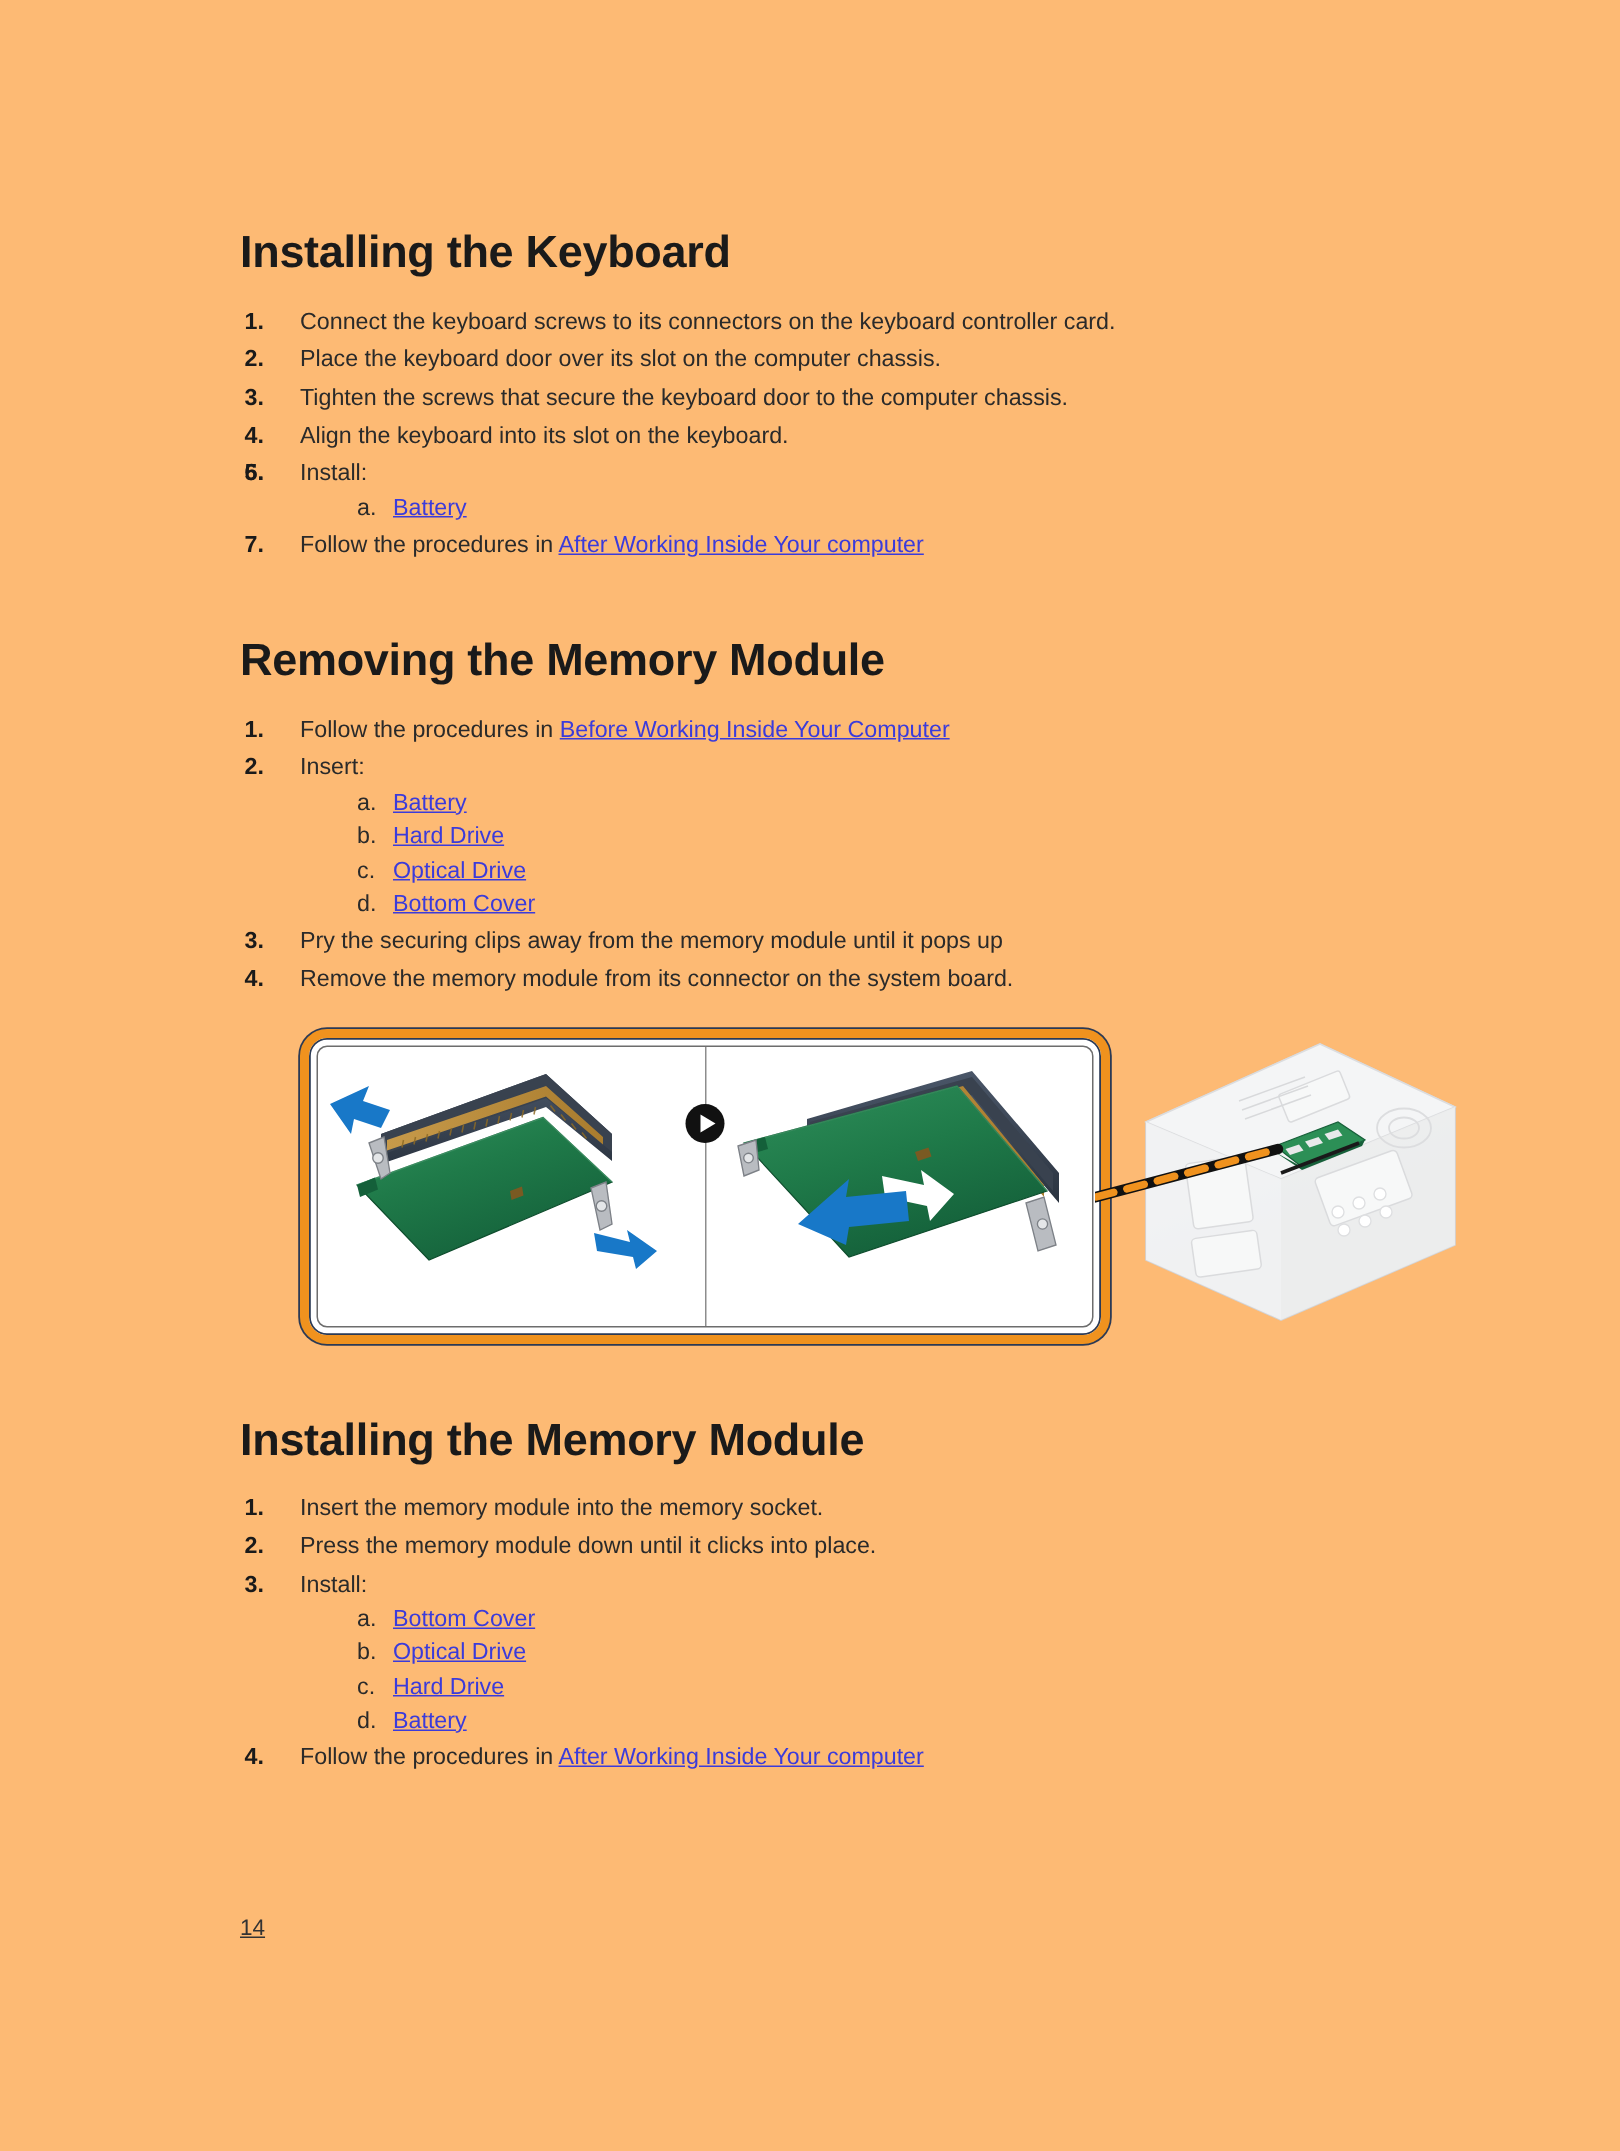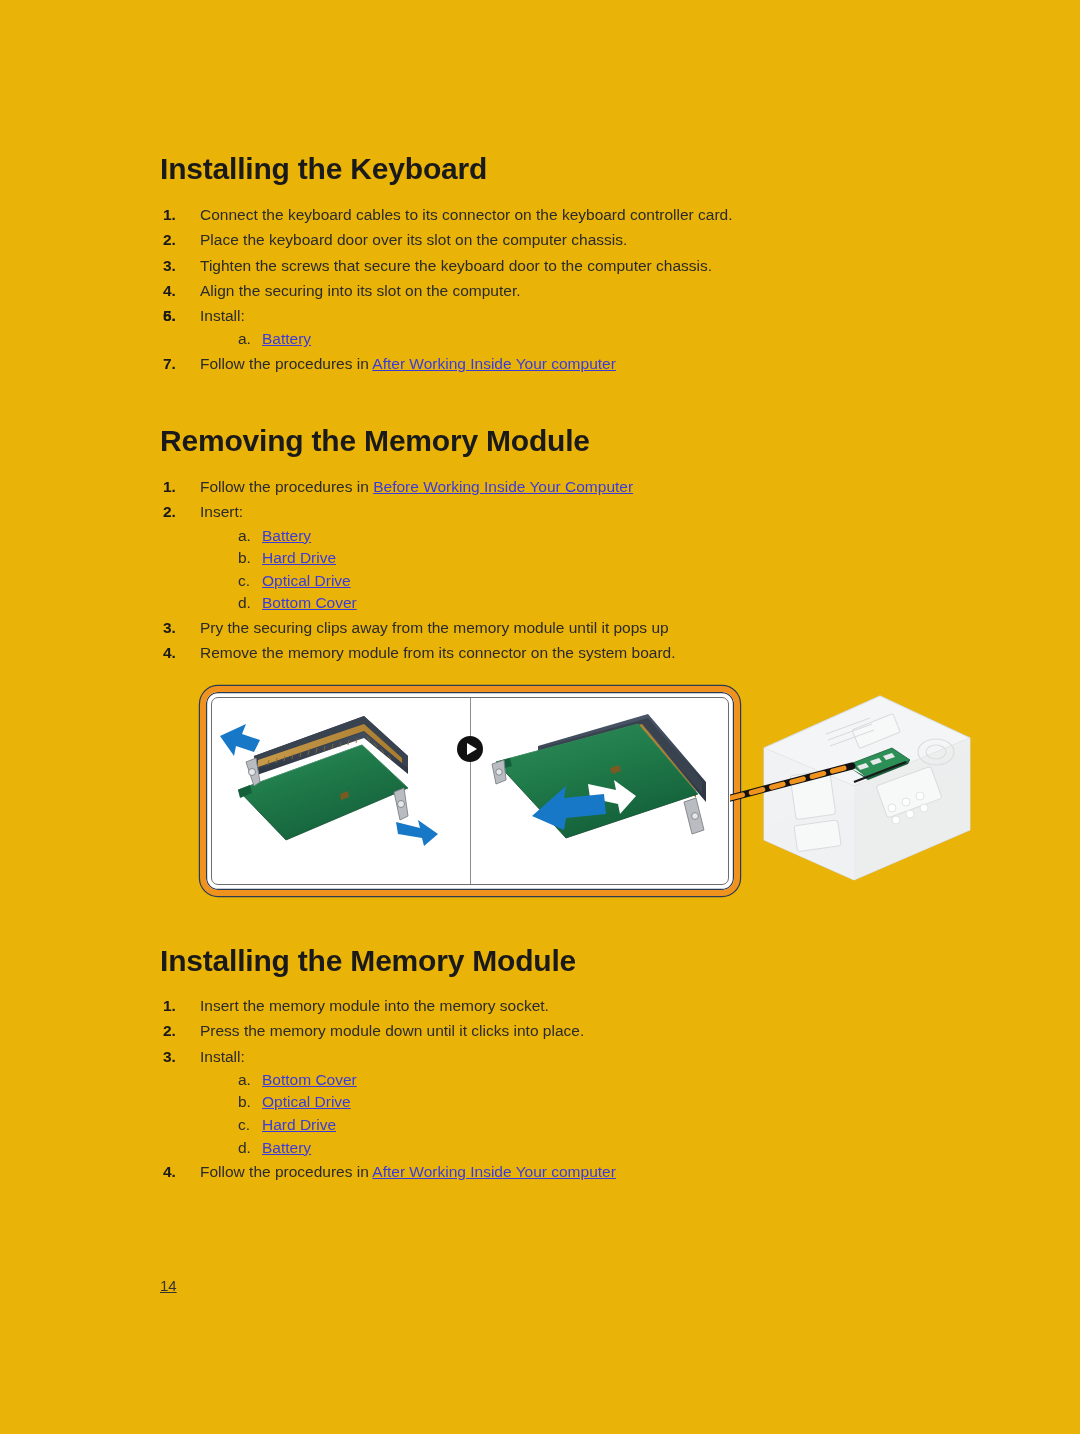--- a/index.html
+++ b/index.html
@@ -13,21 +13,21 @@
     height: 1434px;
     position: relative;
     font-family: "Liberation Sans", sans-serif;
     color: #222222;
     overflow: hidden;
   }
 
   .page {
     position: absolute;
     inset: 0;
-    background: #eab308;
+    background: #fdba74;
   }
 
   .content {
     position: absolute;
     left: 160px;
     top: 0;
     width: 840px;
   }
 
   h1.section-heading {
@@ -189,33 +189,33 @@
 
 <div class="page">
 
   <div class="content">
 
     <h1 class="section-heading h-keyboard">Installing the Keyboard</h1>
 
     <ol class="steps list-keyboard">
       <li>
         <span class="num">1.</span>
-        <span class="txt">Connect the keyboard cables to its connector on the keyboard controller card.</span>
+        <span class="txt">Connect the keyboard screws to its connectors on the keyboard controller card.</span>
       </li>
       <li>
         <span class="num">2.</span>
         <span class="txt">Place the keyboard door over its slot on the computer chassis.</span>
       </li>
       <li>
         <span class="num">3.</span>
         <span class="txt">Tighten the screws that secure the keyboard door to the computer chassis.</span>
       </li>
       <li>
         <span class="num">4.</span>
-        <span class="txt">Align the securing into its slot on the computer.</span>
+        <span class="txt">Align the keyboard into its slot on the keyboard.</span>
       </li>
       <li>
         <span class="num">5.</span>
       </li>
       <li>
         <span class="num">6.</span>
         <span class="txt">Install:</span>
         <ol class="sub">
           <li>
             <span class="letter">a.</span>

